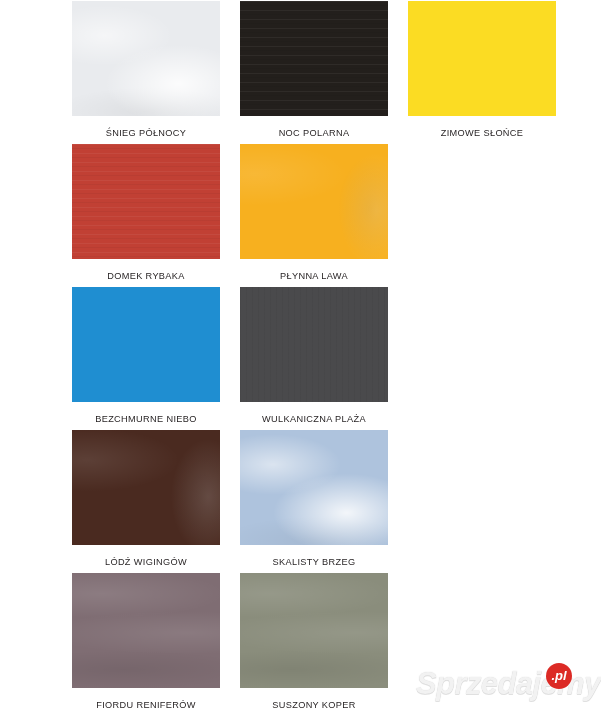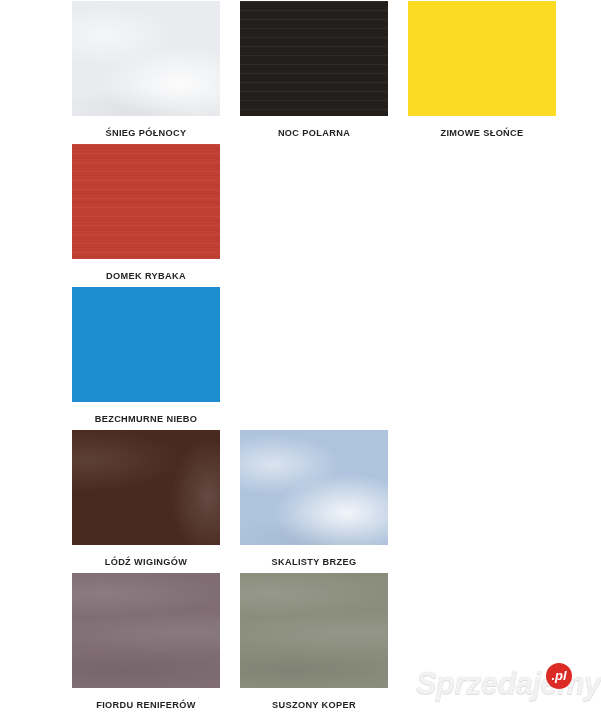--- a/index.html
+++ b/index.html
@@ -89,21 +89,21 @@
     background-image:
       radial-gradient(80% 55% at 72% 72%, rgba(255,255,255,0.85), rgba(255,255,255,0) 62%),
       radial-gradient(70% 40% at 22% 30%, rgba(255,255,255,0.55), rgba(255,255,255,0) 66%),
       radial-gradient(90% 30% at 50% 96%, rgba(0,0,0,0.05), rgba(0,0,0,0) 70%);
   }
   .grain.flat { background-image: none; }
 
   .label {
     margin-top: 11px;
     font-size: 9.2px;
-    font-weight: bold;
+    font-weight: normal;
     letter-spacing: 0.35px;
     color: #231f20;
     text-align: center;
     line-height: 12px;
     white-space: nowrap;
   }
 
   
   #watermark {
     position: absolute;
@@ -170,27 +170,39 @@
           <div class="label">ZIMOWE SŁOŃCE</div>
         </div>
       </div>
       <div class="row">
         <div class="cell">
           <div class="swatch" style="background: rgb(193, 64, 52);">
             <div class="grain h"></div>
           </div>
           <div class="label">DOMEK RYBAKA</div>
         </div>
+        <div class="cell">
+          <div class="swatch" style="background: rgb(247, 176, 31);">
+            <div class="grain rings"></div>
+          </div>
+          <div class="label">PŁYNNA LAWA</div>
+        </div>
       </div>
       <div class="row">
         <div class="cell">
           <div class="swatch" style="background: rgb(31, 142, 209);">
             <div class="grain flat"></div>
           </div>
           <div class="label">BEZCHMURNE NIEBO</div>
+        </div>
+        <div class="cell">
+          <div class="swatch" style="background: rgb(74, 74, 76);">
+            <div class="grain vstripe"></div>
+          </div>
+          <div class="label">WULKANICZNA PLAŻA</div>
         </div>
       </div>
       <div class="row">
         <div class="cell">
           <div class="swatch" style="background: rgb(74, 42, 32);">
             <div class="grain rings"></div>
           </div>
           <div class="label">LÓDŹ WIGINGÓW</div>
         </div>
         <div class="cell">

